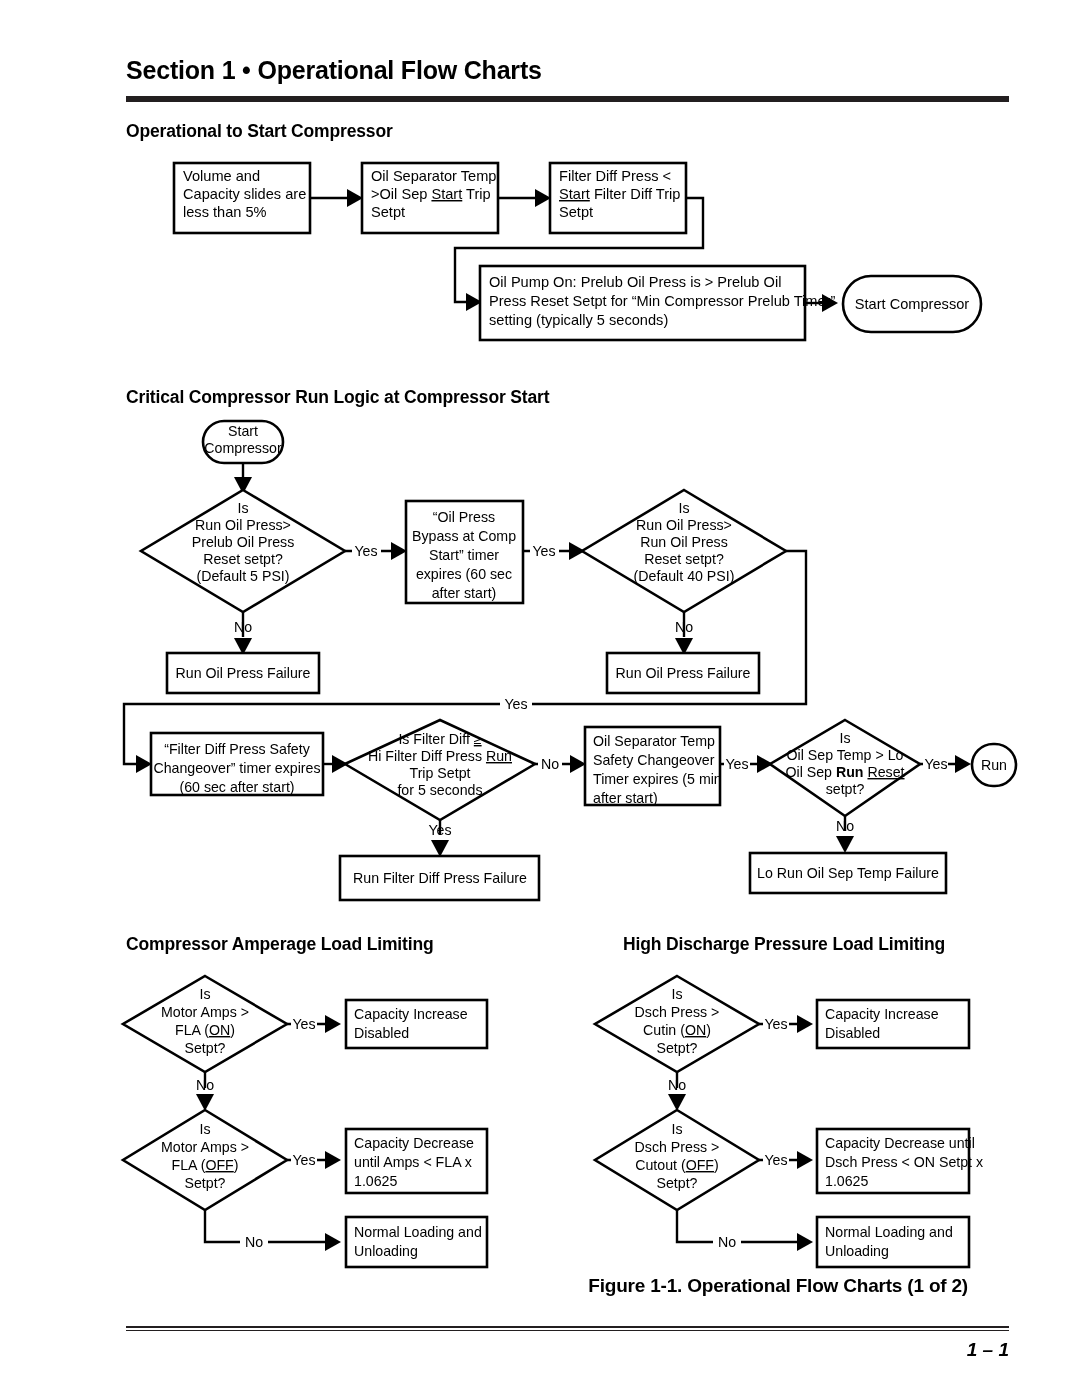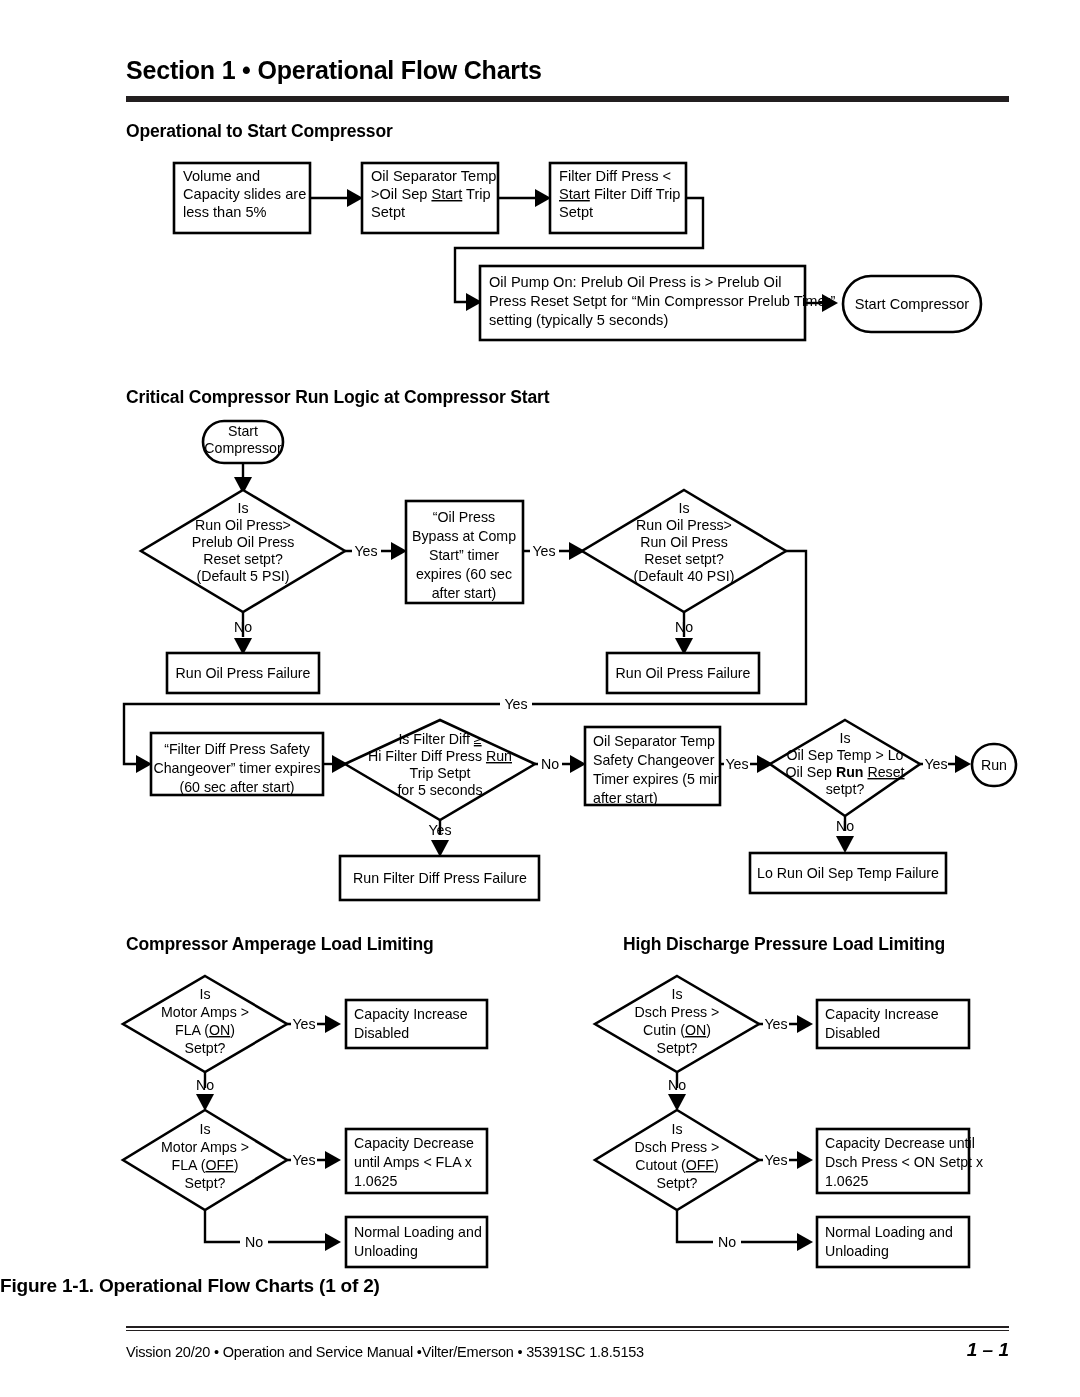--- a/index.html
+++ b/index.html
@@ -53,21 +53,21 @@
   #subhead-critical     { left: 126px; top: 383px; text-align: right; }
   #subhead-amperage     { left: 126px; top: 930px; }
   #subhead-discharge    { left: 623px; top: 930px; }
 
   
   .fig-caption {
     position: absolute;
     left: 0;
     top: 1271px;
     width: 968px;
-    text-align: left;
+    text-align: right;
     font-size: 19px;
     font-weight: bold;
     letter-spacing: -0.2px;
   }
 
   
   .footer-rule-top {
     position: absolute;
     left: 126px;
     top: 1322px;
@@ -388,16 +388,15 @@
       <text class="small" x="825" y="1233">Normal Loading and</text>
       <text class="small" x="825" y="1252">Unloading</text>
     </g>
 
   </svg>
 
   <div class="fig-caption">Figure 1-1. Operational Flow Charts (1 of 2)</div>
 
   <div class="footer-rule-top"></div>
   <div class="footer-rule-bot"></div>
-  <div class="footer-text">Vission 20/20 • Operation and Service Manual •Vilter/Emerson •  35391SC 1.8.5153</div>
   <div class="footer-page">1  –  1</div>
 
 </div>
 
 </body></html>

